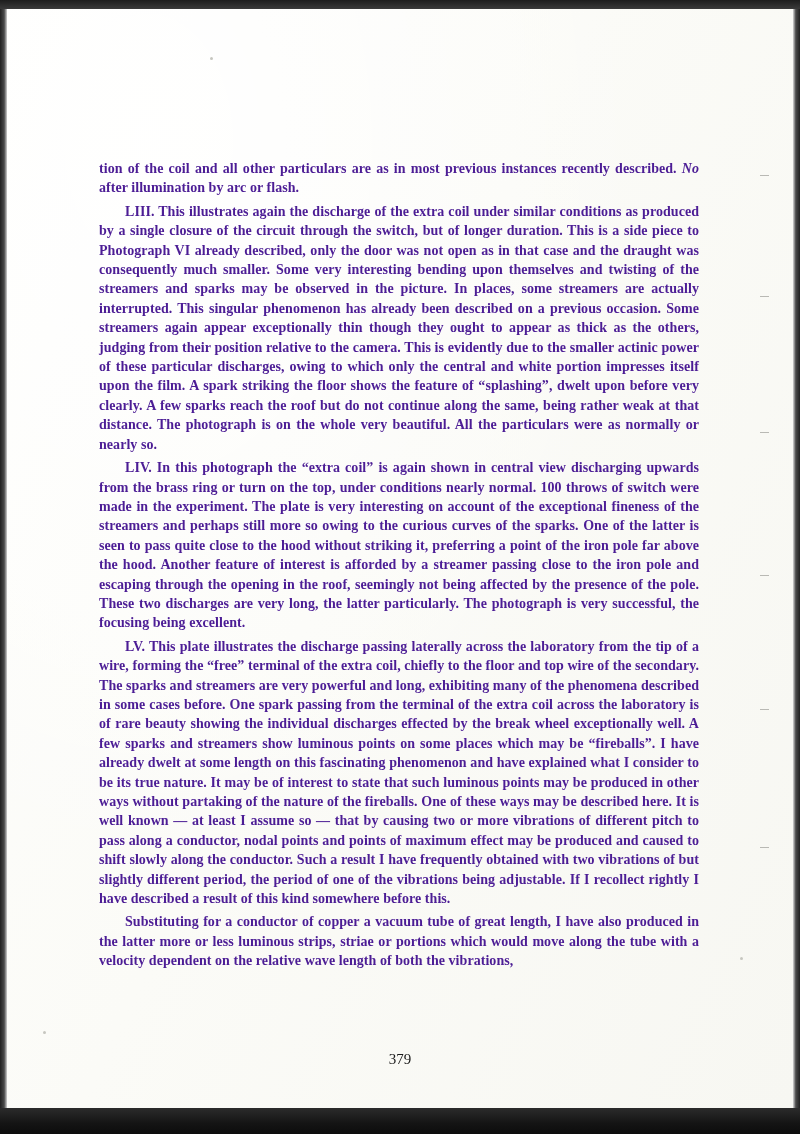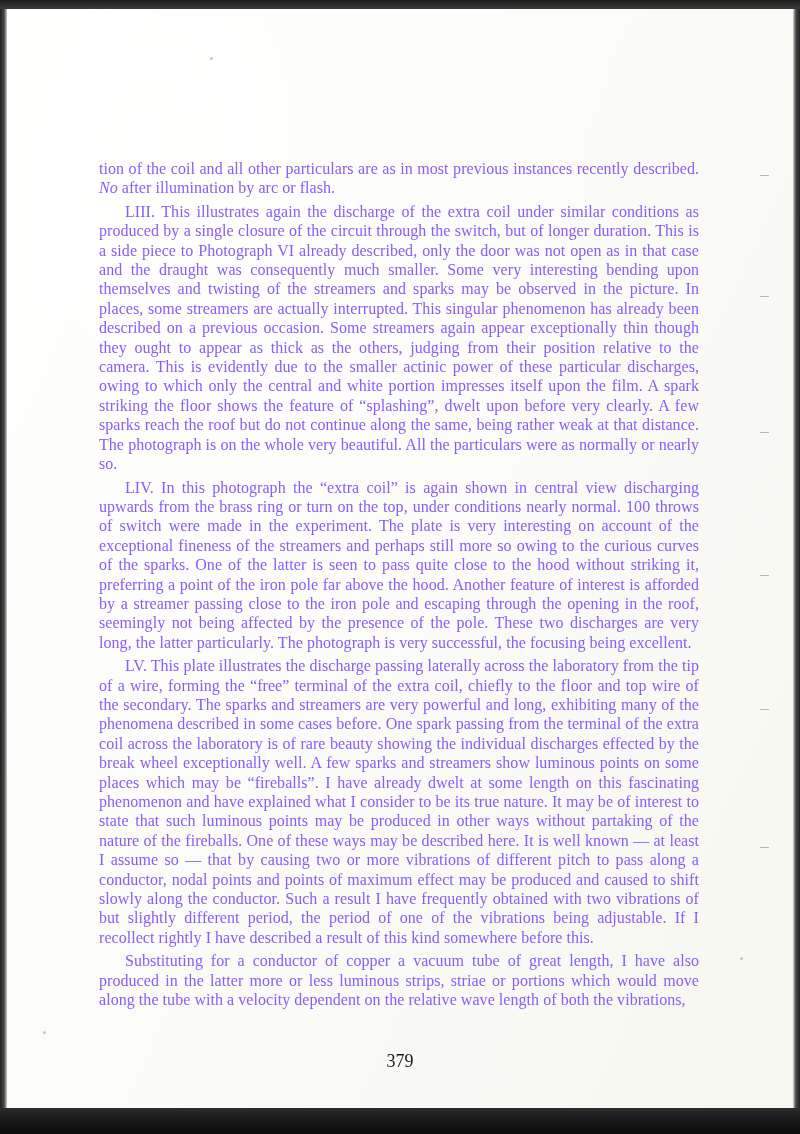--- a/index.html
+++ b/index.html
@@ -66,37 +66,38 @@
 
   .content {
     position: absolute;
     top: 150px;
     left: 92px;
     width: 600px;
   }
 
   p {
     margin: 0 0 0 0;
-    font-size: 16px;
+    font-size: 14px;
     line-height: 19.4px;
     text-align: justify;
-    color: #8b5cf6;
+    color: #4c1d95;
     letter-spacing: 0.05px;
+    font-weight: bold;
   }
   p + p { margin-top: 4px; }
   p.indent { text-indent: 26px; }
   .italic { font-style: italic; }
 
   .page-number {
     position: absolute;
     top: 1042px;
     left: 0;
     width: 786px;
     text-align: center;
-    font-size: 18px;
+    font-size: 15px;
     color: #1a1a1a;
   }
 
   
   .tick {
     position: absolute;
     width: 9px;
     height: 1px;
     background: #b9b9b4;
   }

